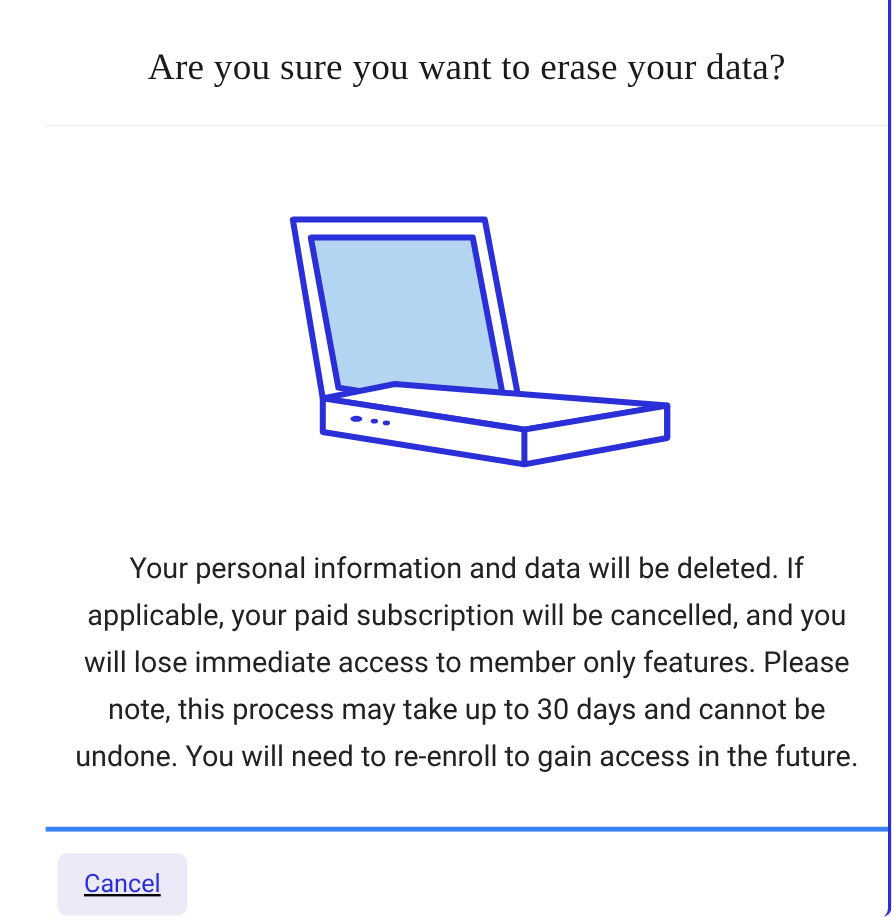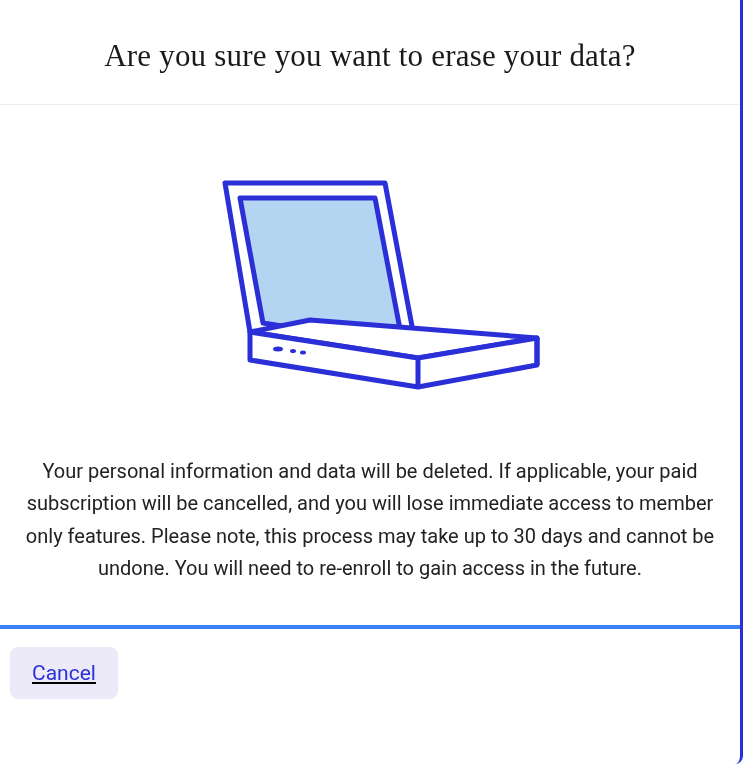--- a/index.html
+++ b/index.html
@@ -15,20 +15,21 @@
       position: relative;
     }
     .dialog {
       width: 100%;
       height: 100%;
       background: #fff;
       border-right: 3px solid #2b2fd8;
       border-bottom-right-radius: 8px;
       display: flex;
       flex-direction: column;
+      padding-left: 38px;
     }
     .header {
       padding: 38px 20px 30px 20px;
       text-align: center;
       border-bottom: 1px solid #ececec;
     }
     .header h1 {
       font-family: Georgia, 'Times New Roman', Times, serif;
       font-weight: 400;
       font-size: 31px;
@@ -37,21 +38,21 @@
     }
     .illustration {
       display: flex;
       justify-content: center;
       align-items: center;
       padding: 60px 0 50px 0;
     }
     .body-text {
       padding: 0 22px 40px 22px;
       text-align: center;
-      font-size: 20px;
+      font-size: 24px;
       line-height: 1.62;
       color: #222;
     }
     .footer {
       border-top: 4px solid #3b82f6;
       display: flex;
       justify-content: space-between;
       align-items: center;
       padding: 18px 10px 14px 10px;
       text-decoration: underline;

